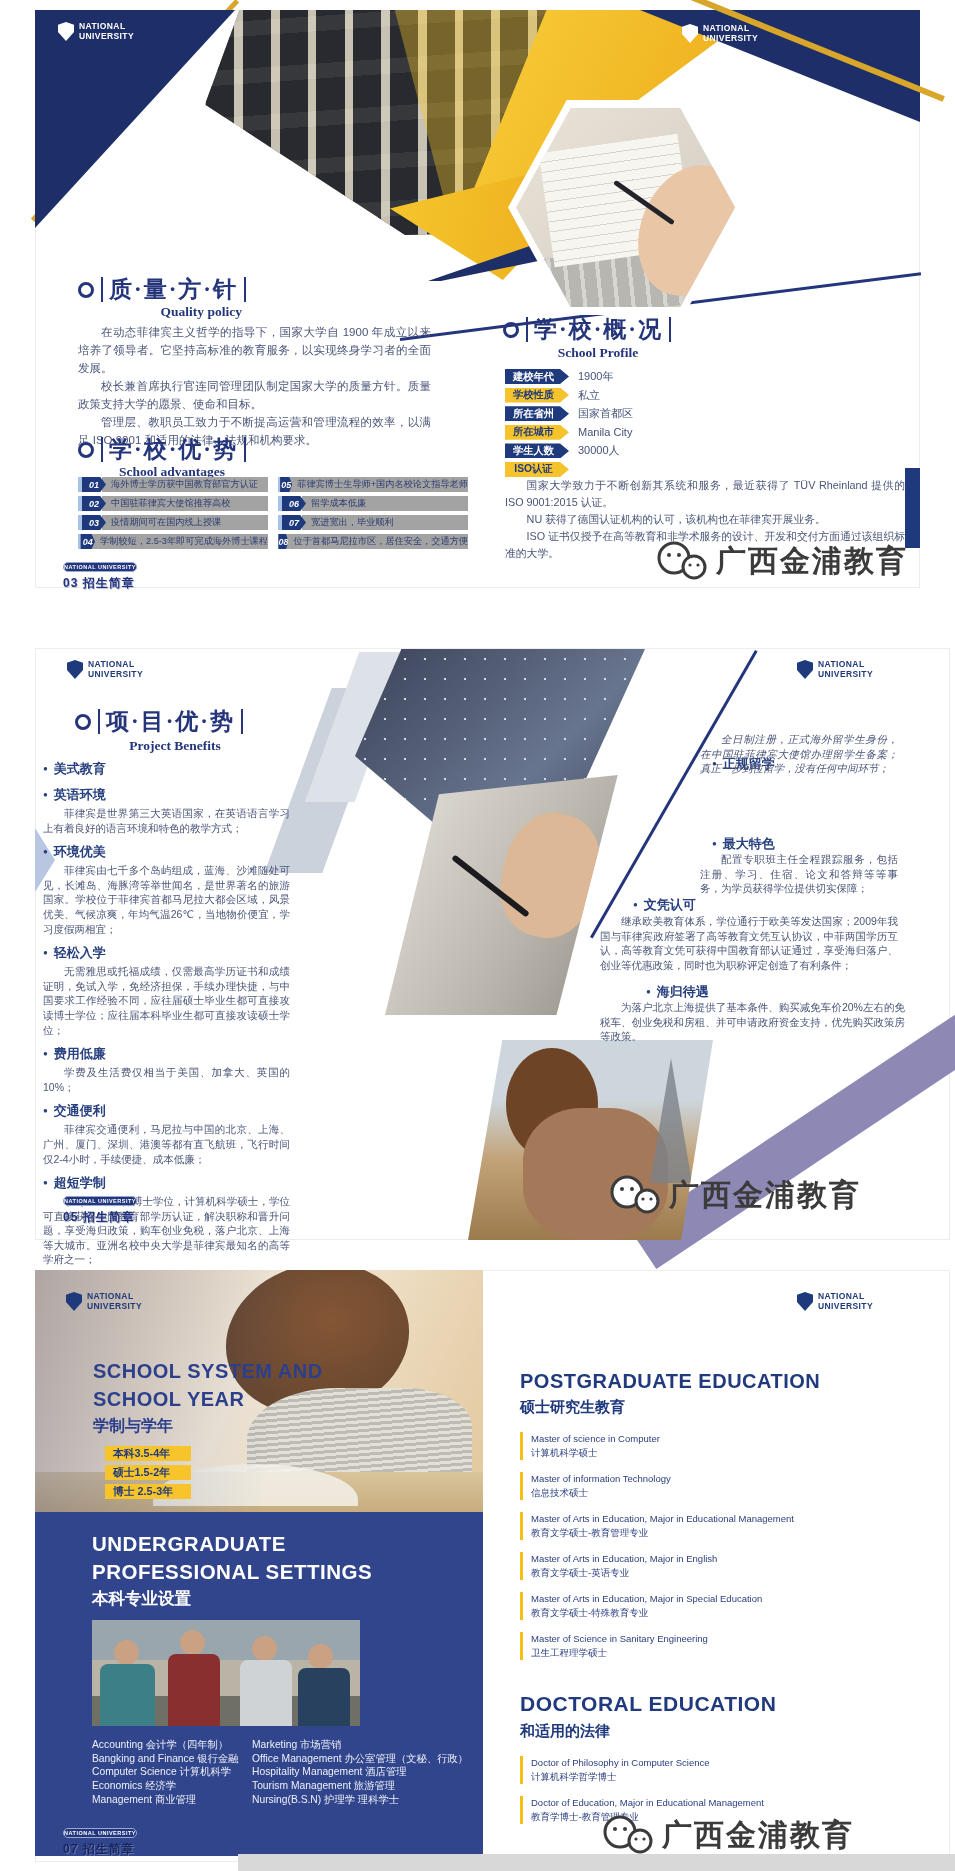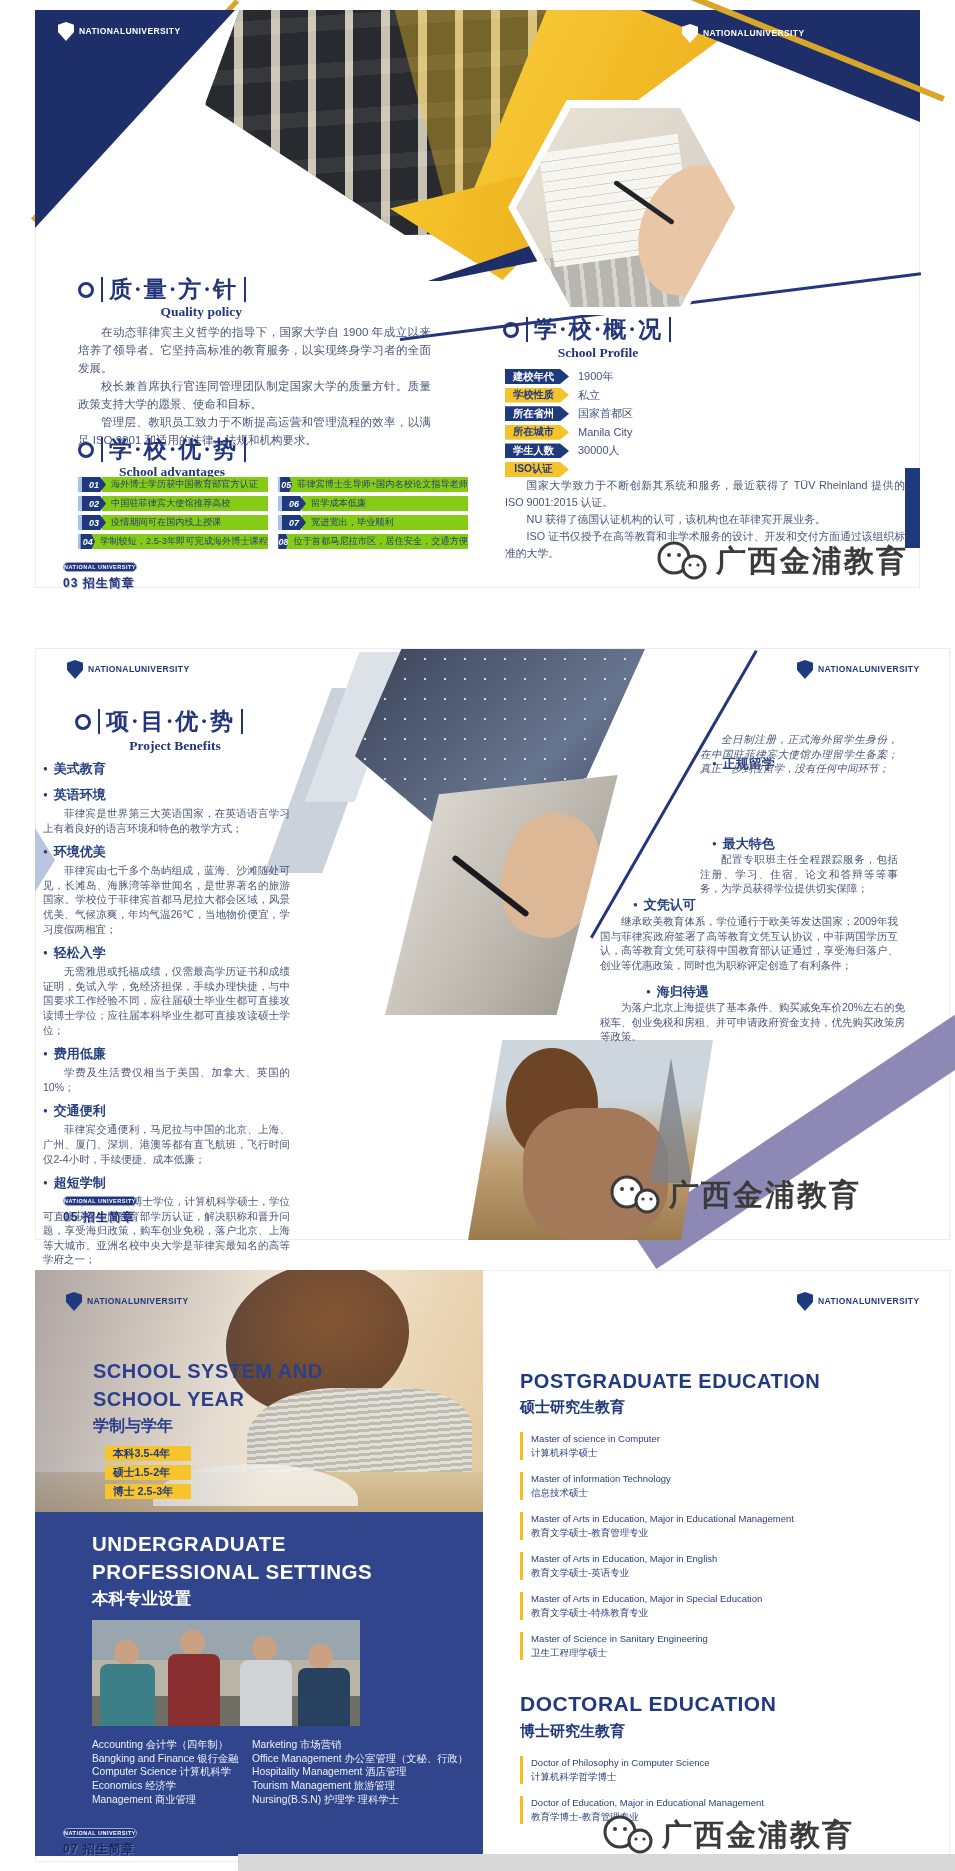--- a/index.html
+++ b/index.html
@@ -7,21 +7,21 @@
   .page { position:relative; width:955px; height:1871px; margin:0 auto; background:#fff; overflow:hidden; }
   .abs { position:absolute; }
   .panel { position:absolute; background:#fff; border:1px solid #ededed; z-index:0; }
 
   
   .nu-logo { position:absolute; display:flex; align-items:center; gap:5px; z-index:6; }
   .nu-shield { width:16px; height:19px; display:inline-block;
     clip-path:polygon(50% 0,100% 14%,100% 52%,50% 100%,0 52%,0 14%); }
   .nu-logo.light .nu-shield { background:#fff; }
   .nu-logo.dark  .nu-shield { background:#1f3a7c; }
-  .nu-word { display:flex; flex-direction:row; font-weight:bold; font-size:8.5px; line-height:9.5px; letter-spacing:.4px; }
+  .nu-word { display:flex; flex-direction:column; font-weight:bold; font-size:8.5px; line-height:9.5px; letter-spacing:.4px; }
   .nu-logo.light .nu-word { color:#fff; }
   .nu-logo.dark  .nu-word { color:#1f3a7c; }
 
   
   .sec-head { position:absolute; display:flex; align-items:center; z-index:5; }
   .sec-ring { width:16px; height:16px; border:3px solid #24357c; border-radius:50%; margin-right:7px; }
   .sec-bar { width:2px; height:25px; background:#24357c; }
   .sec-title { font-family:"Liberation Serif","DejaVu Serif",serif; font-weight:bold; color:#24357c;
     font-size:23px; letter-spacing:2px; padding:0 6px; white-space:nowrap; }
   .sec-sub { position:absolute; font-family:"Liberation Serif","DejaVu Serif",serif; font-weight:bold;
@@ -33,21 +33,21 @@
   .paras.small p { font-size:10.8px; line-height:17px; }
 
   
   .adv-grid { position:absolute; display:grid; grid-template-rows:repeat(4,15px); grid-auto-flow:column;
     column-gap:10px; row-gap:4px; z-index:5; }
   .adv-row { display:flex; width:190px; height:15px; }
   .adv-accent { width:4px; background:#a9c3e6; }
   .adv-num { width:24px; background:#1f3a7c; color:#fff; font-style:italic; font-weight:bold; font-size:9px;
     display:flex; align-items:center; justify-content:center;
     clip-path:polygon(0 0,76% 0,100% 50%,76% 100%,0 100%); margin-right:-4px; position:relative; z-index:1; }
-  .adv-text { flex:1; background:#84cc16; font-size:9.2px; color:#2d3d70; display:flex; align-items:center;
+  .adv-text { flex:1; background:#a3a3a3; font-size:9.2px; color:#2d3d70; display:flex; align-items:center;
     padding-left:9px; white-space:nowrap; }
 
   
   .pr-rows { position:absolute; z-index:5; }
   .pr-row { display:flex; align-items:center; height:15px; margin-bottom:3.6px; }
   .pr-label { width:64px; height:15px; clip-path:polygon(0 0,86% 0,100% 50%,86% 100%,0 100%);
     font-size:10.3px; font-weight:bold; display:flex; align-items:center; justify-content:center; padding-right:7px; }
   .pr-row.navy .pr-label { background:#1f3a7c; color:#fff; }
   .pr-row.yellow .pr-label { background:#f5c42c; color:#203a7d; }
   .pr-value { margin-left:9px; font-size:11px; color:#46527b; }
@@ -552,21 +552,21 @@
         <div class="prog-en">Master of Arts in Education, Major in Special Education</div>
         <div class="prog-cn">教育文学硕士-特殊教育专业</div>
       </div>
     <div class="prog">
         <div class="prog-en">Master of Science in Sanitary Engineering</div>
         <div class="prog-cn">卫生工程理学硕士</div>
       </div>
   </div>
 
   <div class="big-title" style="left:520px;top:1692px;color:#203a7d;font-weight:800;font-size:21px;">DOCTORAL EDUCATION</div>
-  <div class="cn-title" style="left:520px;top:1722px;color:#203a7d;font-size:15px;">博士研究生教育</div>
+  <div class="cn-title" style="left:520px;top:1722px;color:#203a7d;font-size:15px;">和适用的法律</div>
   <div class="prog-list" style="left:520px;top:1756px;">
     <div class="prog">
         <div class="prog-en">Doctor of Philosophy in Computer Science</div>
         <div class="prog-cn">计算机科学哲学博士</div>
       </div>
     <div class="prog">
         <div class="prog-en">Doctor of Education, Major in Educational Management</div>
         <div class="prog-cn">教育学博士-教育管理专业</div>
       </div>
   </div>

